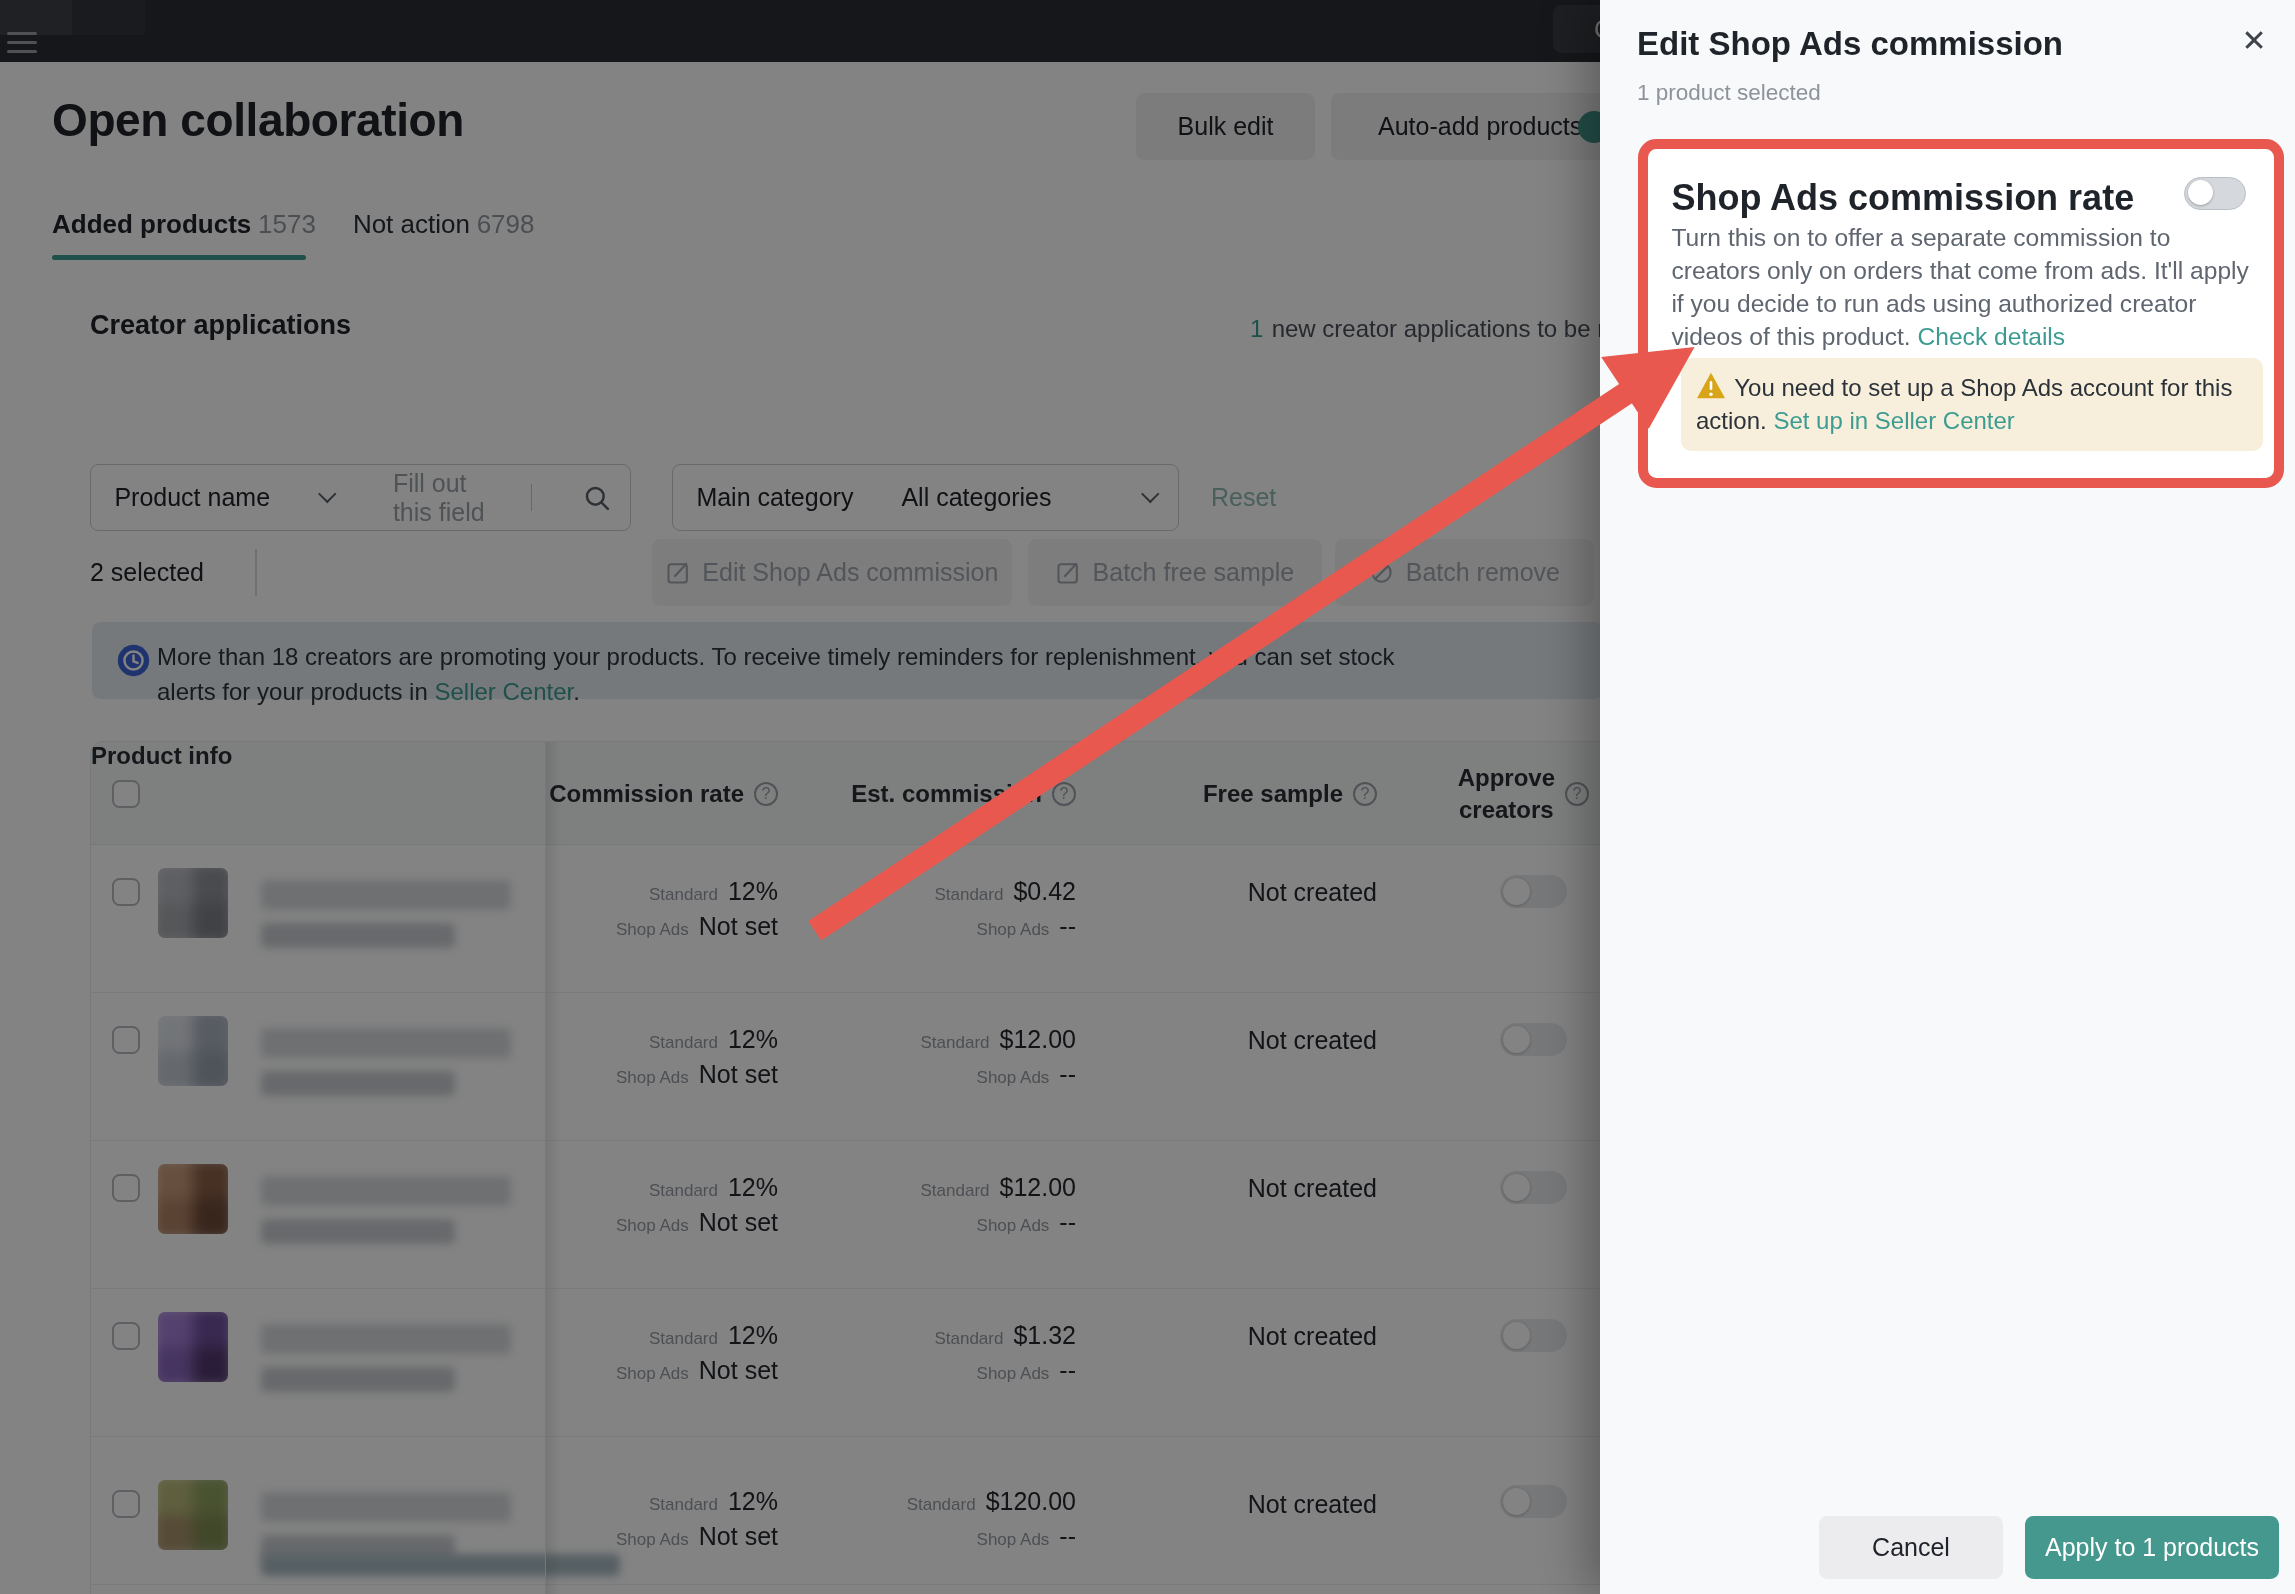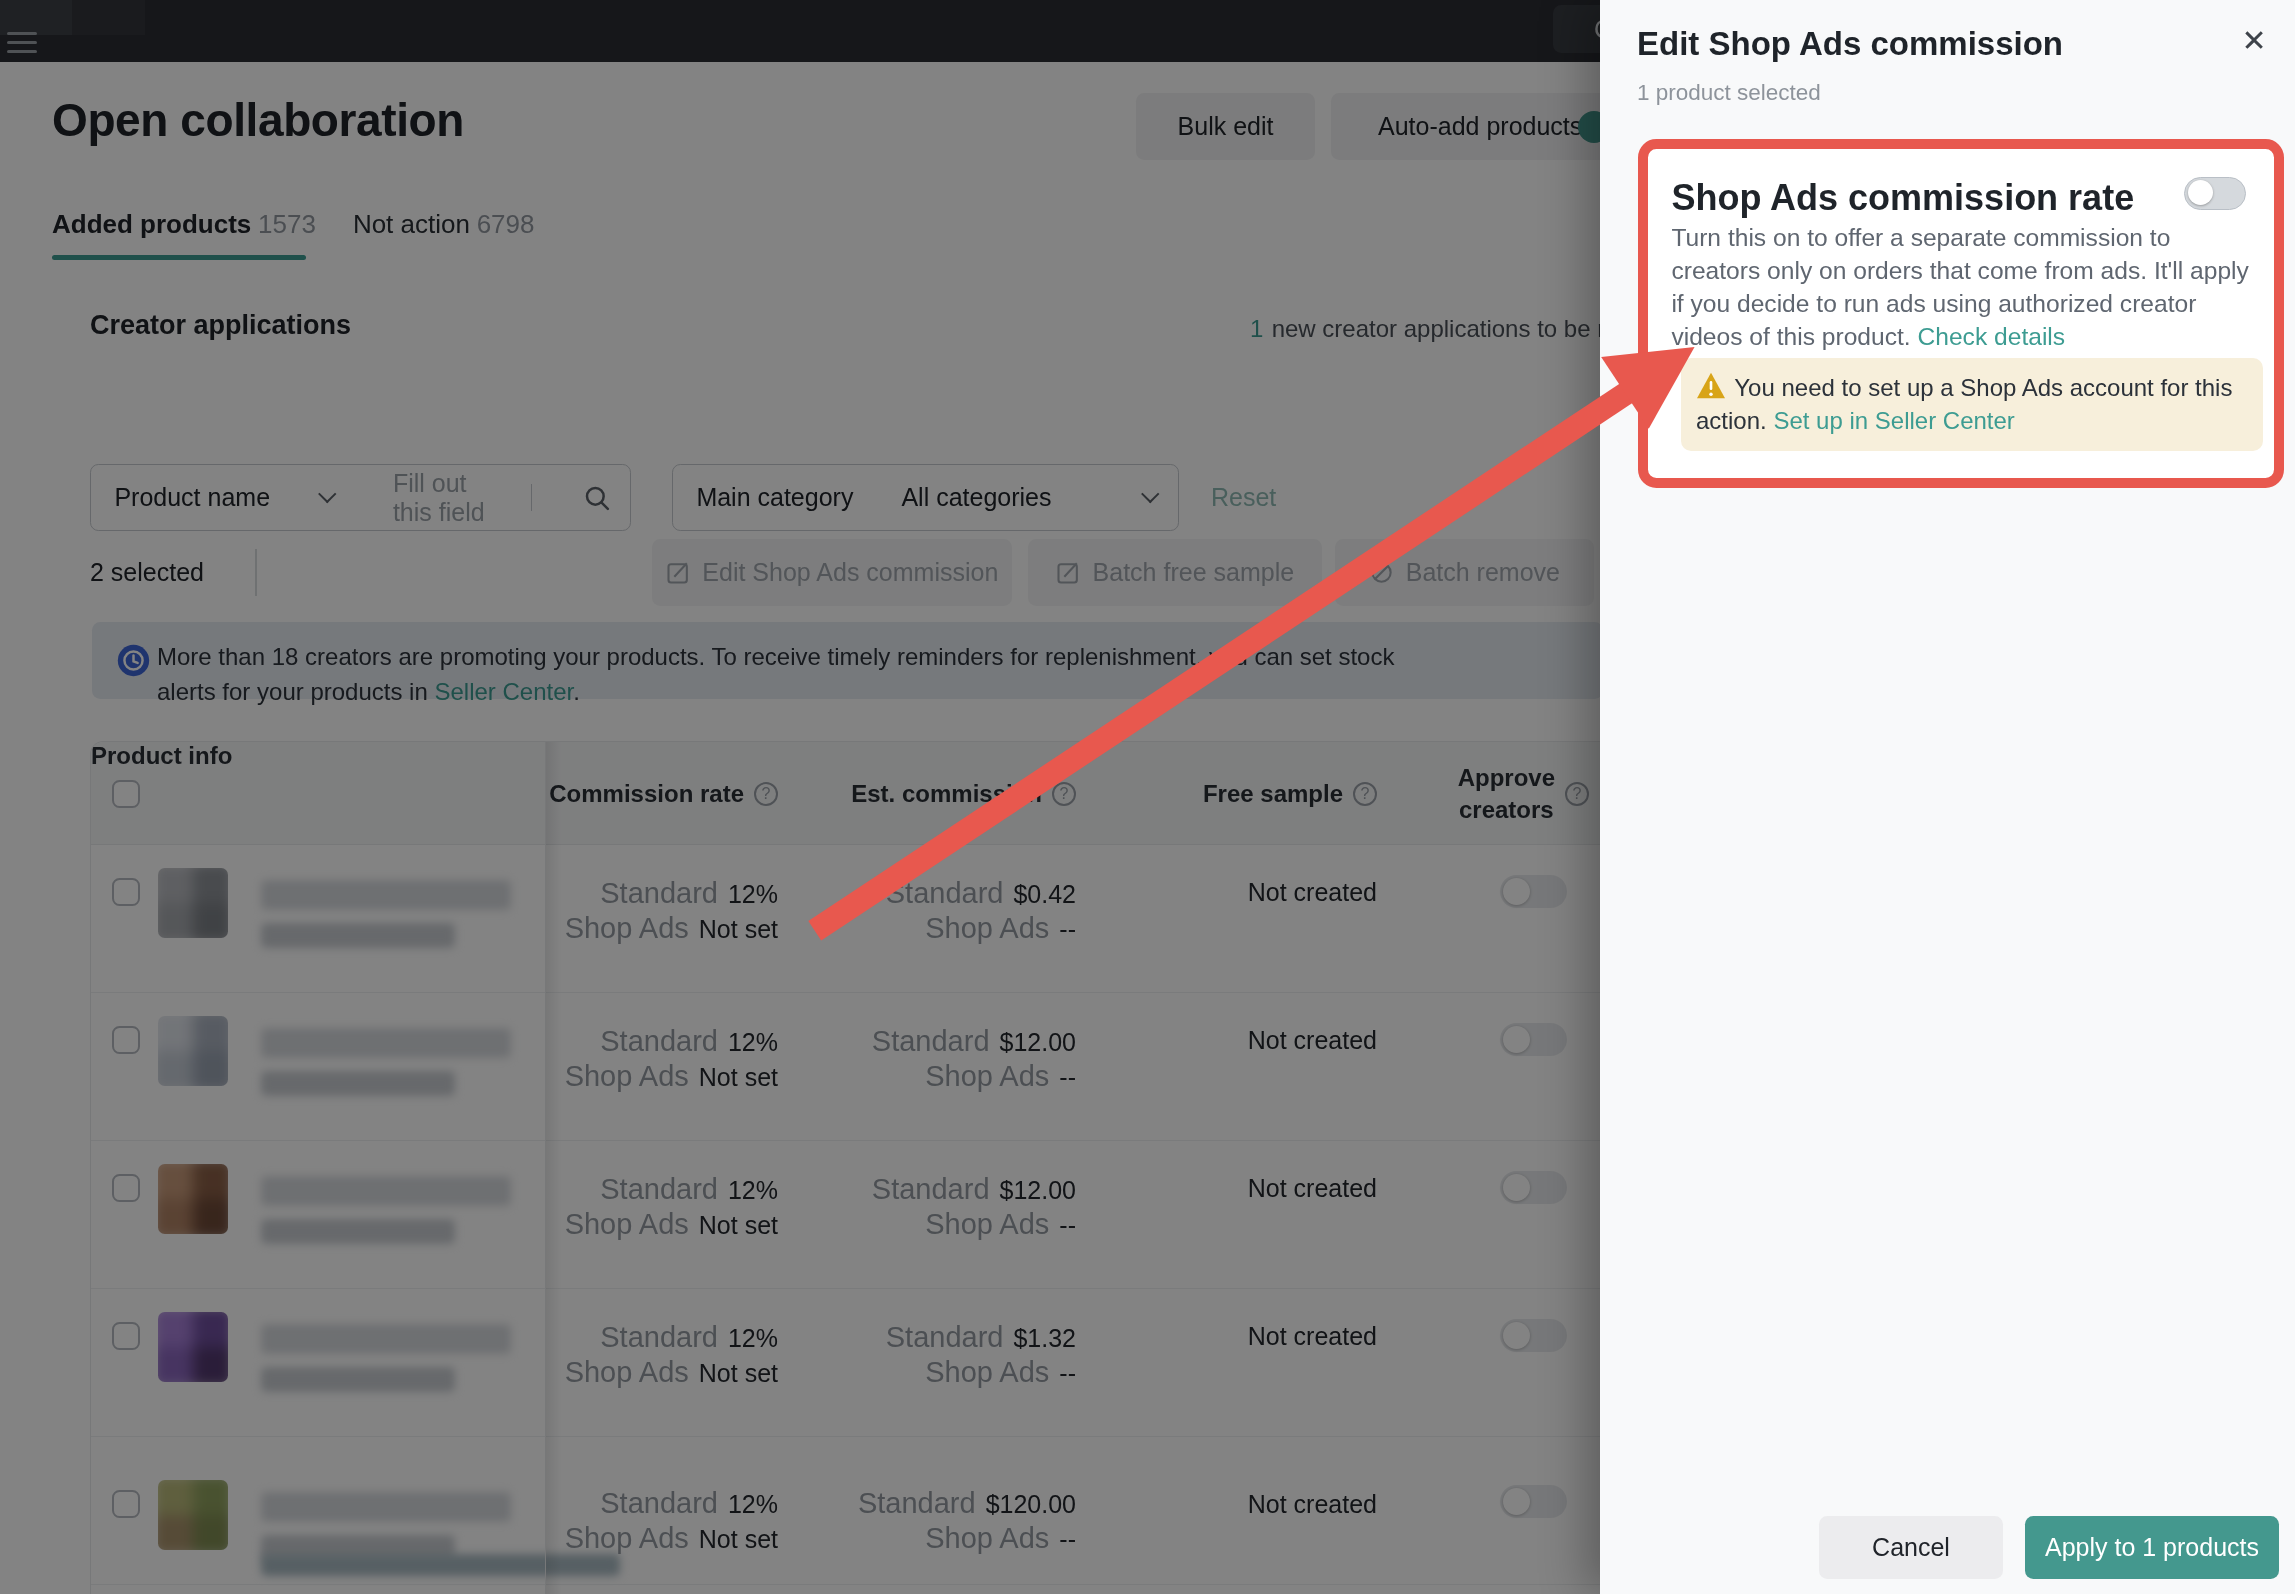--- a/index.html
+++ b/index.html
@@ -93,21 +93,21 @@
   .r-check { position:absolute; left:21px; top:33px; }
   .p-img { position:absolute; left:67px; top:23.4px; width:70px; height:70px; border-radius:6.7px; overflow:hidden; }
   .p-img .mosaic { width:100%; height:100%; display:grid; grid-template-columns:1fr 1fr; grid-template-rows:1fr 1fr;
                    filter:blur(5.8px); transform:scale(1.18); }
   .bar1 { position:absolute; left:170px; top:35px; width:250px; height:30px; border-radius:5px; background:#d7dade; filter:blur(4.2px); }
   .bar2 { position:absolute; left:170px; top:78px; width:194px; height:25px; border-radius:5px; background:#c9cdd2; filter:blur(4.2px); }
   .idbar { position:absolute; left:170px; top:117px; width:359px; height:22px; border-radius:5px; background:#a9bac2; filter:blur(4.2px); }
   .cell2 { position:absolute; top:32px; display:flex; flex-direction:column; align-items:flex-end; gap:8.3px; }
   .c-comm { right:854px; } .c-est { right:556px; }
   .cl { display:flex; align-items:baseline; height:27px; }
-  .cl .lbl { font-size:29px; color:#959ba2; margin-right:10px; }
+  .cl .lbl { font-size:17px; color:#959ba2; margin-right:10px; }
   .cl .val { font-size:25px; color:#23272d; }
   .c-samp { position:absolute; right:255px; top:33px; font-size:25px; color:#23272d; }
   .toggle { position:absolute; left:1409px; top:30px; width:67px; height:33px; border-radius:16.7px; background:#e8eaed; cursor:pointer; }
   .toggle .knob { position:absolute; left:3.3px; top:3.3px; width:27px; height:27px; border-radius:50%; background:#fff;
                   box-shadow:0 0.8px 3.3px rgba(0,0,0,0.25); }
   .rowlast .cell2 { top:50px; }
   .rowlast .c-samp { top:53px; }
   .rowlast .toggle { top:48px; }
   .rowlast .r-check { top:53px; }
   .rowlast .p-img { top:43px; }

